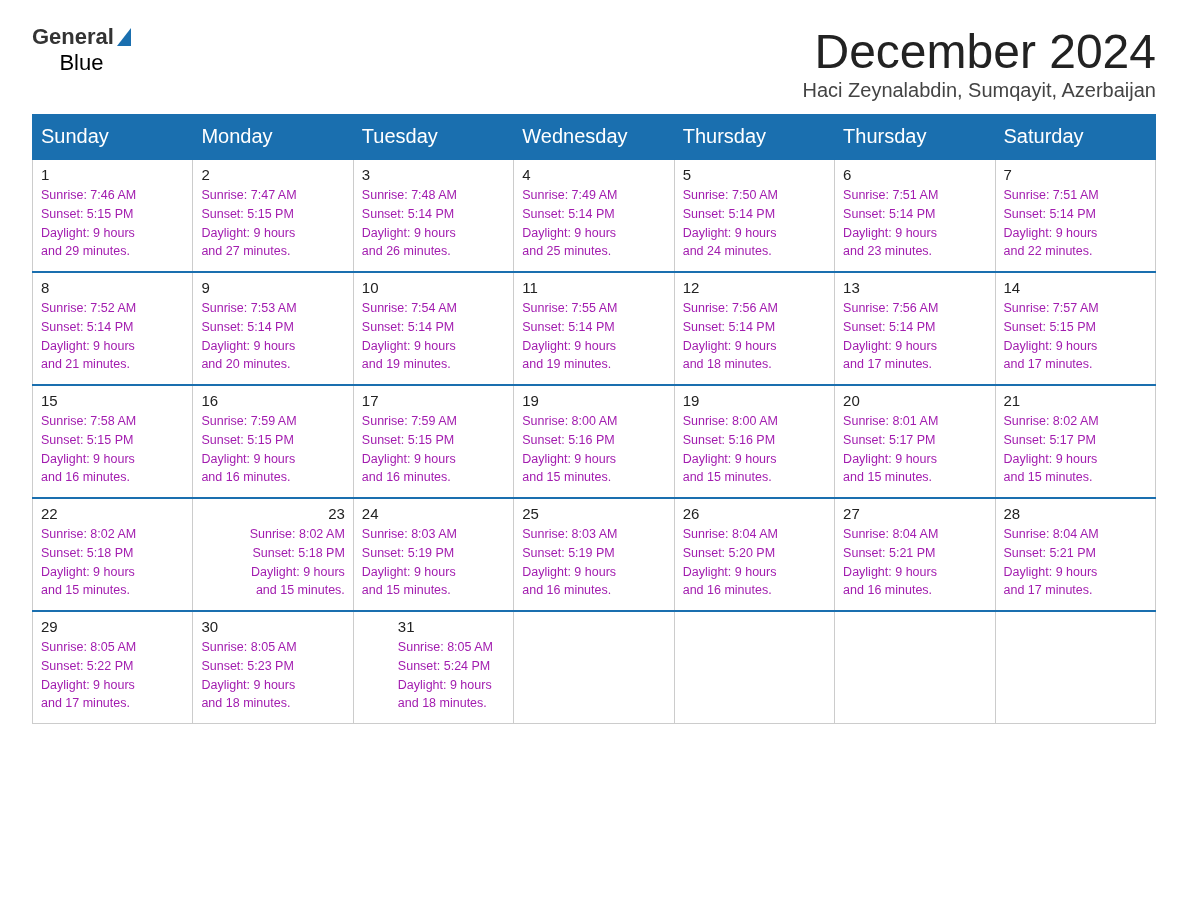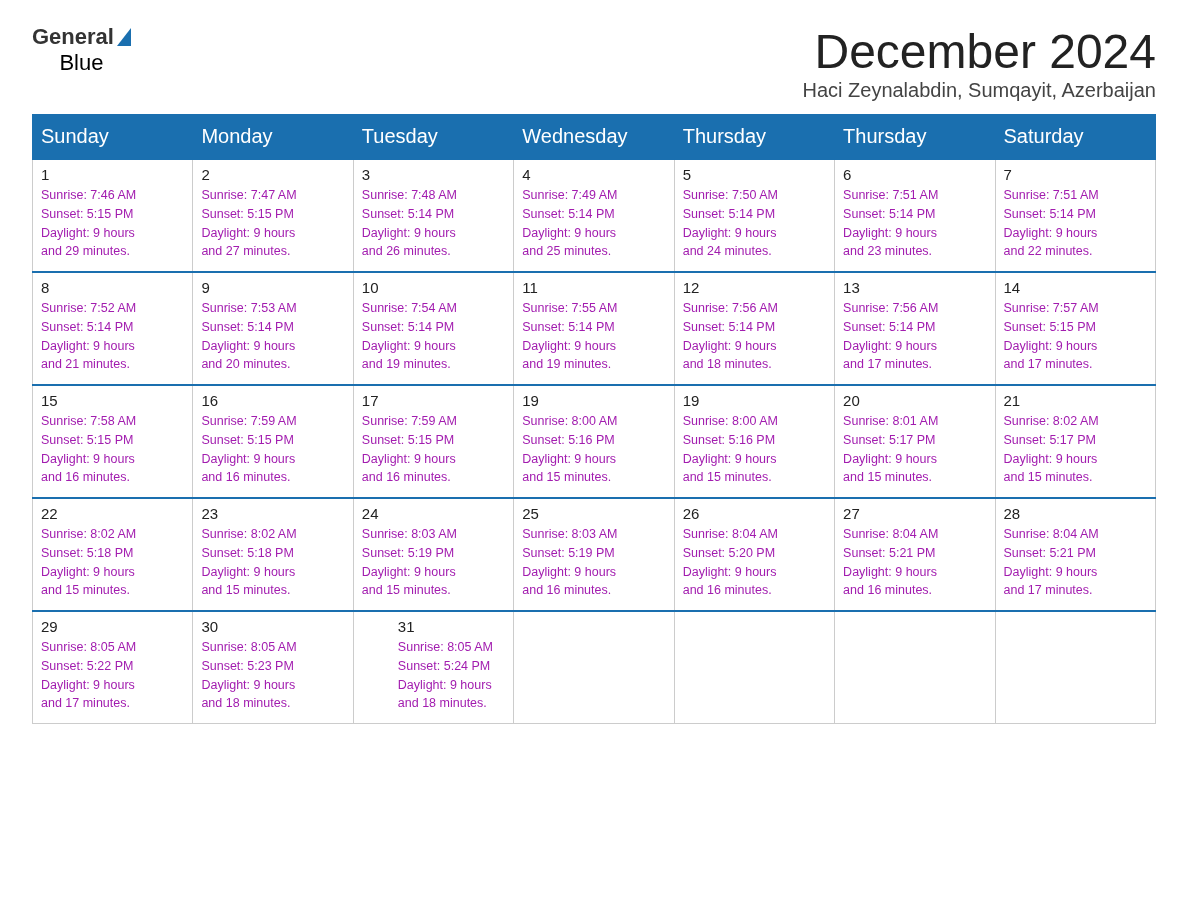--- a/index.html
+++ b/index.html
@@ -335,21 +335,21 @@
       <tr>
         <td style="border-top: 2px solid rgb(26, 111, 175);">
         <span class="day-number">22</span>
         <div class="day-info">
           <span>Sunrise: 8:02 AM</span><br>
           <span>Sunset: 5:18 PM</span><br>
           <span>Daylight: 9 hours</span><br>
           <span>and 15 minutes.</span>
         </div>
       </td>
-        <td style="border-top: 2px solid rgb(26, 111, 175);">
+        <td style="border-top: 2px solid rgb(26, 111, 175); text-align: right;">
         <span class="day-number">23</span>
         <div class="day-info">
           <span>Sunrise: 8:02 AM</span><br>
           <span>Sunset: 5:18 PM</span><br>
           <span>Daylight: 9 hours</span><br>
           <span>and 15 minutes.</span>
         </div>
       </td>
         <td style="border-top: 2px solid rgb(26, 111, 175);">
         <span class="day-number">24</span>

